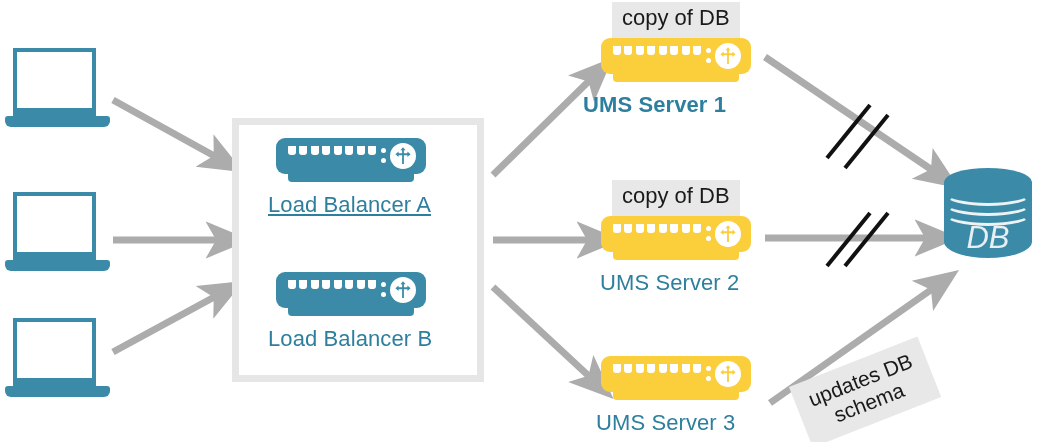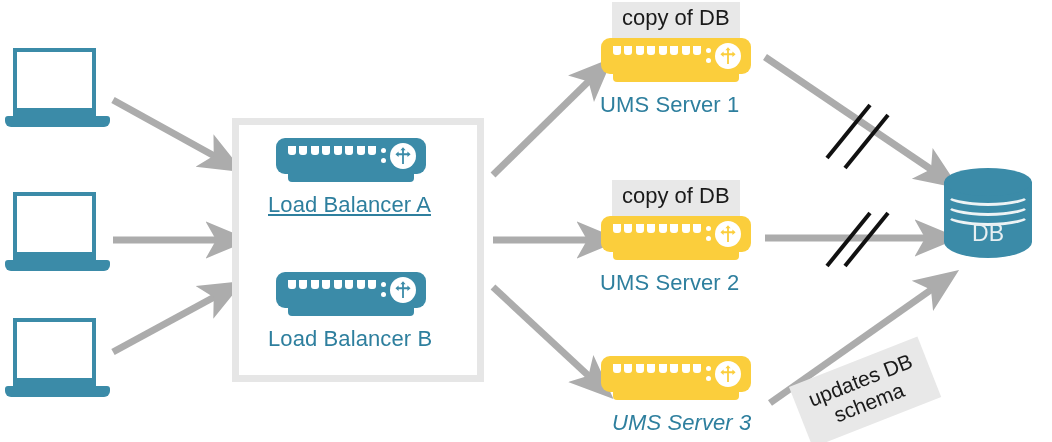--- a/index.html
+++ b/index.html
@@ -45,21 +45,21 @@
   
   #db{position:absolute;left:944px;top:168px;width:88px;height:104px;}
   #db .tube{position:absolute;left:0;top:14px;width:88px;height:76px;background:#3B8BA8;
       border-radius:0 0 44px 44px / 0 0 16px 16px;}
   #db .top{position:absolute;left:0;top:0;width:88px;height:28px;background:#3B8BA8;border-radius:50%;}
   #db .ring{position:absolute;left:0;width:88px;height:24px;border-radius:50%;
       border:3px solid #EDF3F5;box-sizing:border-box;border-bottom-color:#EDF3F5;
       border-top-color:transparent;border-left-color:transparent;border-right-color:transparent;}
   #db .r1{top:14px;}  #db .r2{top:24px;}  #db .r3{top:34px;}
   #db .label{position:absolute;left:0;top:52px;width:88px;text-align:center;
-      color:#E7EFF2;font-size:23px;}
+      color:#E7EFF2;font-size:31px;font-style:italic;}
 
   svg.overlay{position:absolute;left:0;top:0;width:1052px;height:442px;pointer-events:none;}
 </style>
 </head>
 <body>
 
 <div id="stage">
 
   <svg class="overlay" viewBox="0 0 1052 442" xmlns="http://www.w3.org/2000/svg">
     <defs>
@@ -179,21 +179,21 @@
         <i></i>
         <i></i>
       </div>
     <div class="badge">
       <svg width="18" height="20" viewBox="0 0 18 20" xmlns="http://www.w3.org/2000/svg">
         <path d="M9 1.2 L11.6 4.2 L9.9 4.2 L9.9 7.2 L13.4 7.2 L13.4 5.4 L16.6 8.2 L13.4 11 L13.4 9.2 L9.9 9.2 L9.9 18 L8.1 18 L8.1 9.2 L4.6 9.2 L4.6 11 L1.4 8.2 L4.6 5.4 L4.6 7.2 L8.1 7.2 L8.1 4.2 L6.4 4.2 Z" fill="#FBCE3C"></path>
       </svg>
     </div>
     <div class="foot"></div>
   </div>
-  <div class="caption" style="left:600px;top:92px;">UMS Server 1</div>
+  <div class="caption" style="left:583px;top:92px;font-weight:bold;">UMS Server 1</div>
 
   <div class="tag" style="left:612px;top:180px;">copy of DB</div>
   <div class="appl gold" style="left:601px;top:216px;">
     <div class="body"></div>
     <div class="ports">
       <i></i>
         <i></i>
         <i></i>
         <i></i>
         <i></i>
@@ -230,21 +230,21 @@
         <i></i>
         <i></i>
       </div>
     <div class="badge">
       <svg width="18" height="20" viewBox="0 0 18 20" xmlns="http://www.w3.org/2000/svg">
         <path d="M9 1.2 L11.6 4.2 L9.9 4.2 L9.9 7.2 L13.4 7.2 L13.4 5.4 L16.6 8.2 L13.4 11 L13.4 9.2 L9.9 9.2 L9.9 18 L8.1 18 L8.1 9.2 L4.6 9.2 L4.6 11 L1.4 8.2 L4.6 5.4 L4.6 7.2 L8.1 7.2 L8.1 4.2 L6.4 4.2 Z" fill="#FBCE3C"></path>
       </svg>
     </div>
     <div class="foot"></div>
   </div>
-  <div class="caption" style="left:612px;top:410px;font-style:italic;">UMS Server 3</div>
+  <div class="caption" style="left:596px;top:410px;">UMS Server 3</div>
 
   <div class="tag rot" style="left:789px;top:387px;">
     <div>updates DB</div>
     <div>schema</div>
   </div>
 
   <div id="db">
     <div class="tube"></div>
     <div class="ring r1"></div>
     <div class="ring r2"></div>

